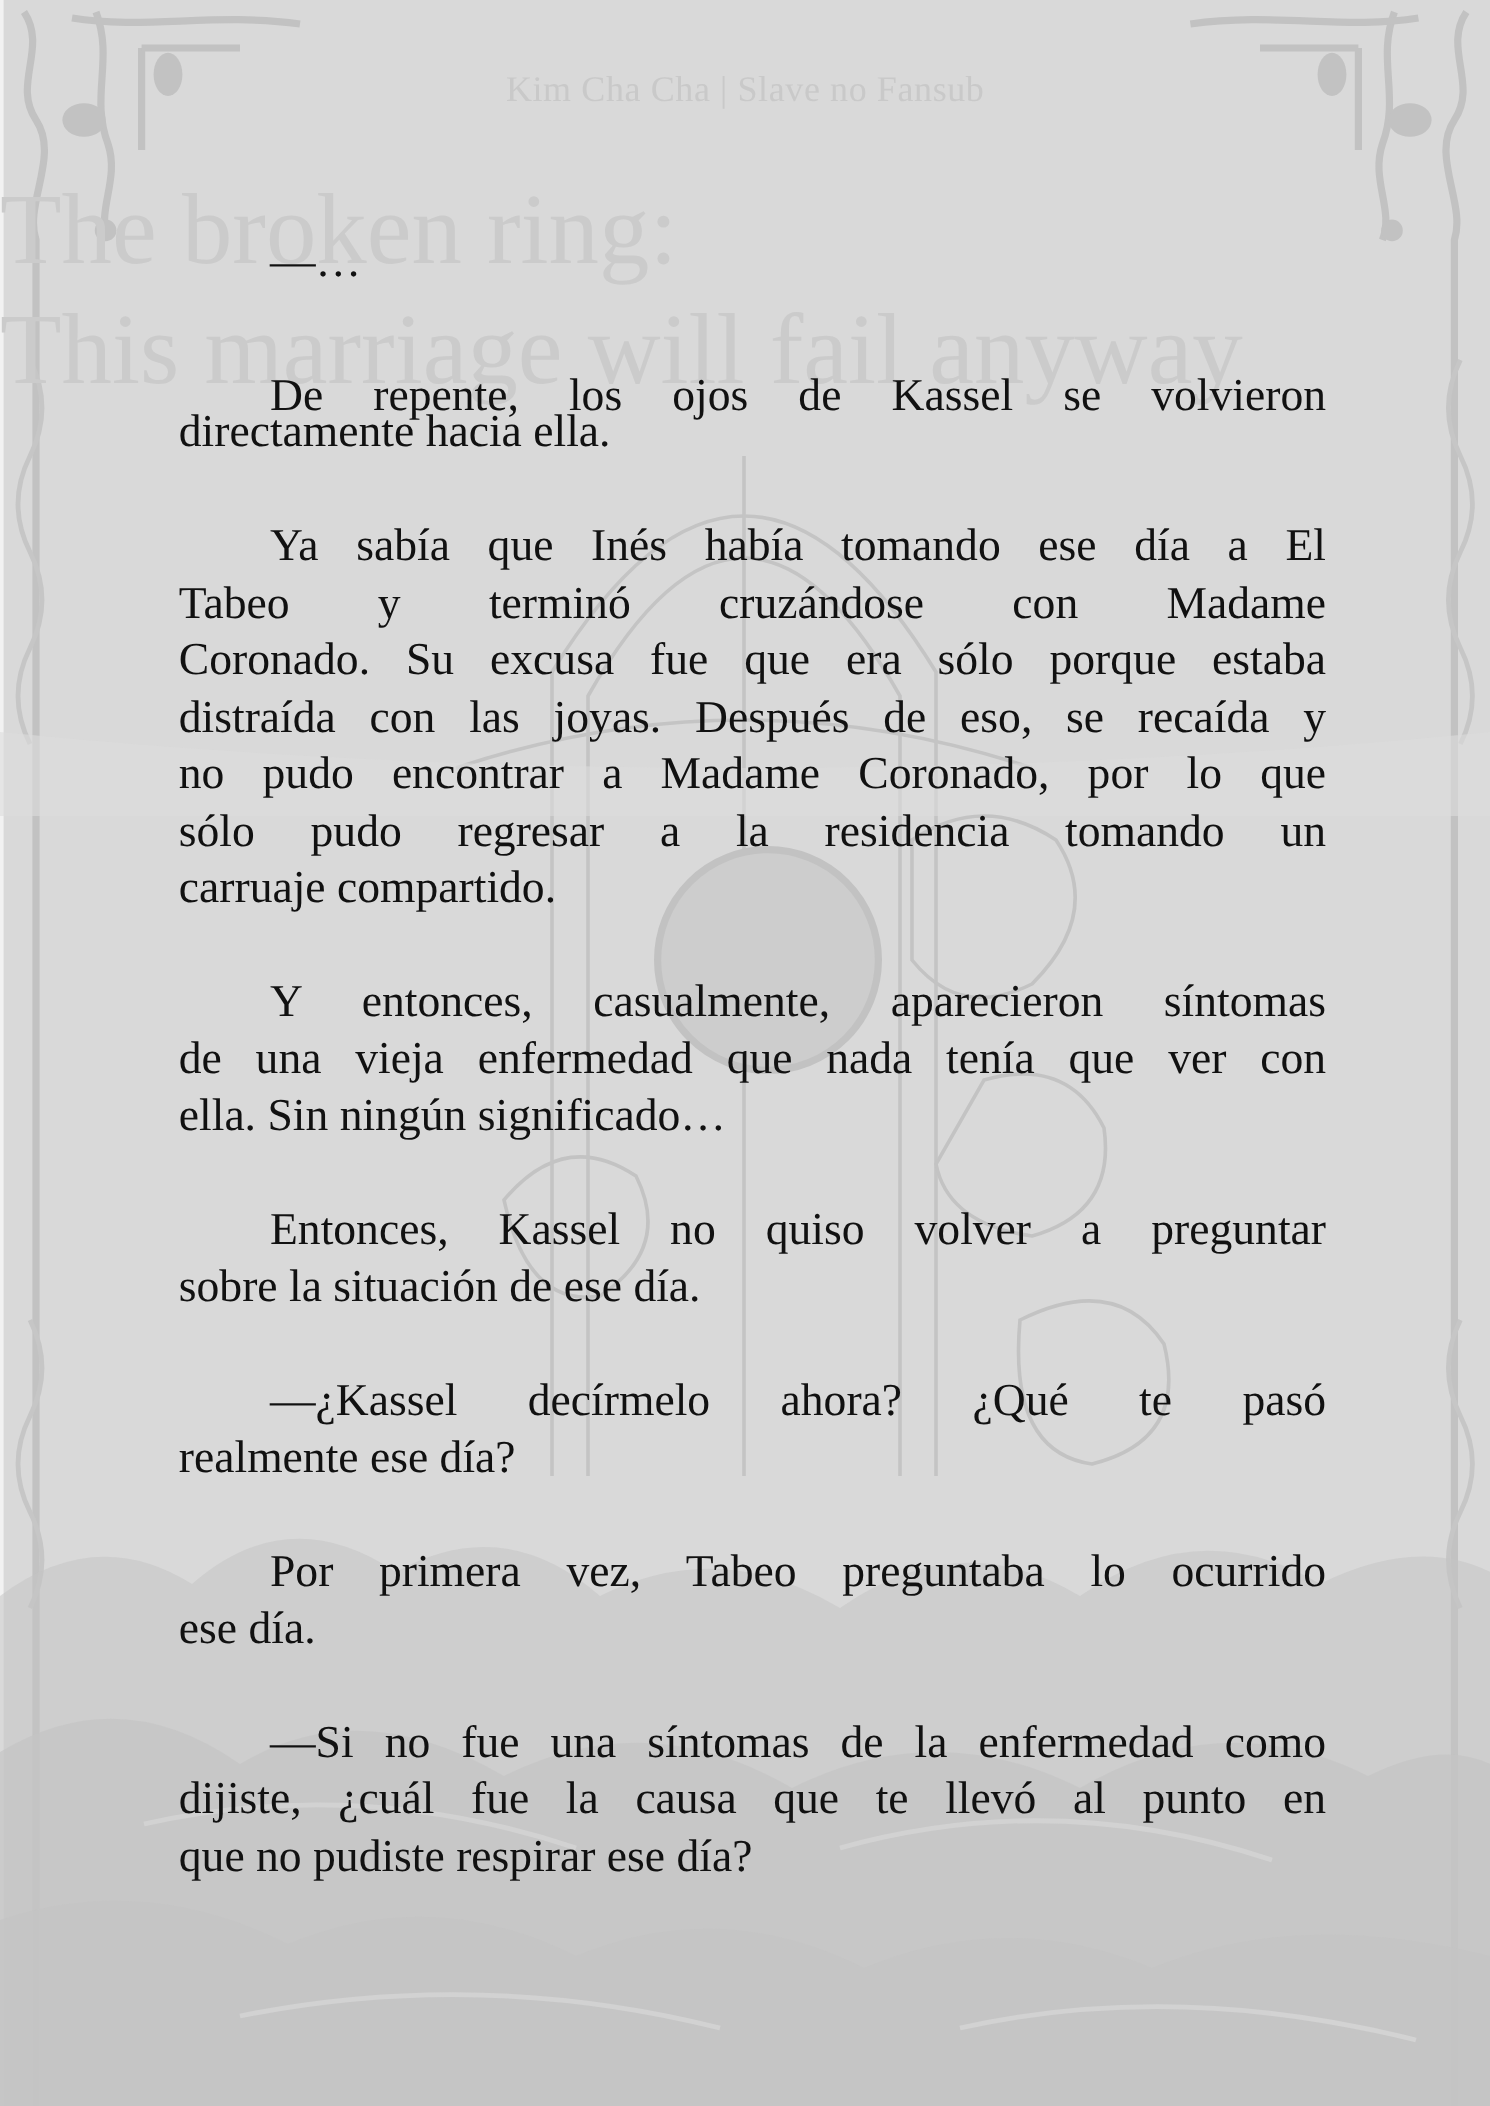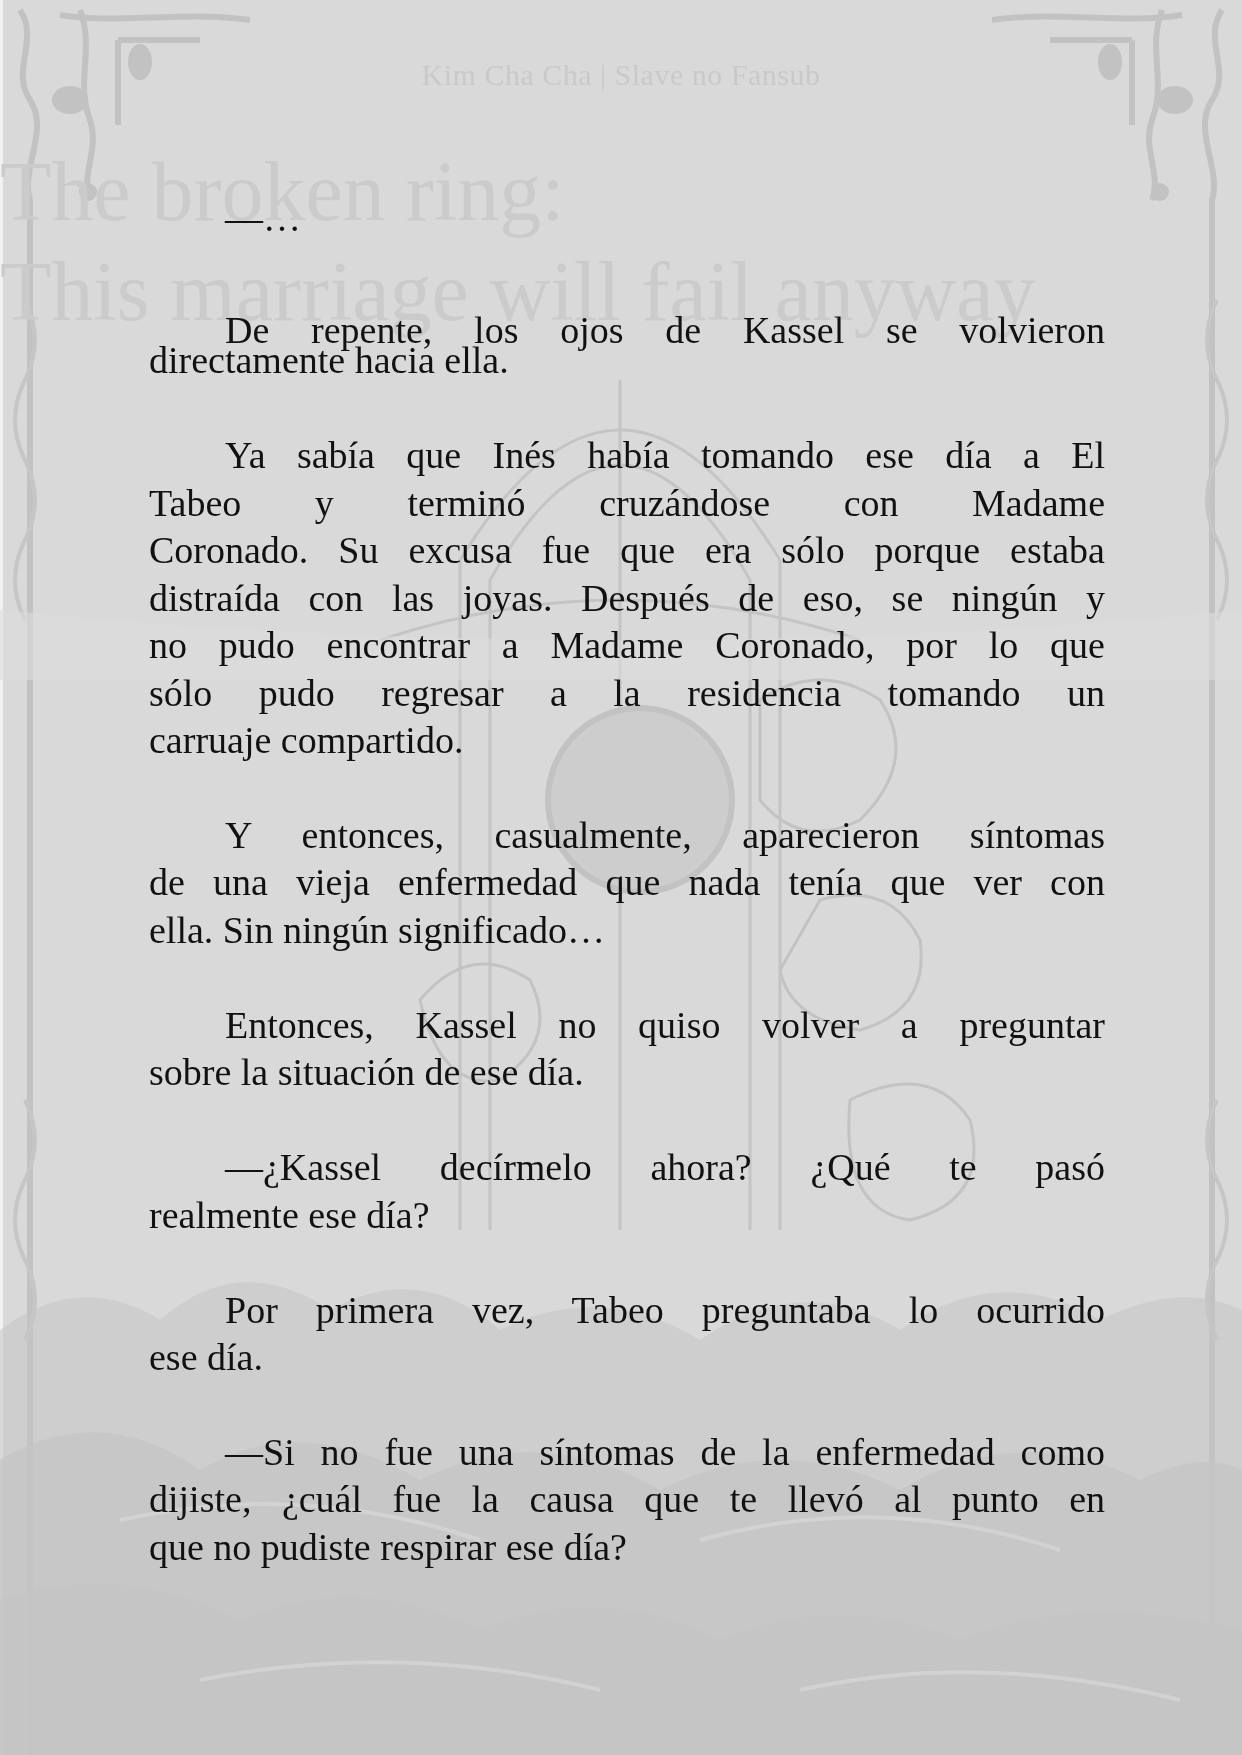--- a/index.html
+++ b/index.html
@@ -97,21 +97,21 @@
   <div class="text">
 
     <div class="line indent last" style="top:194px">—…</div>
 
     <div class="line indent" style="top:306px">De repente, los ojos de Kassel se volvieron</div>
     <div class="line last" style="top:336px">directamente hacia ella.</div>
 
     <div class="line indent" style="top:431px">Ya sabía que Inés había tomando ese día a El</div>
     <div class="line" style="top:479px">Tabeo y terminó cruzándose con Madame</div>
     <div class="line" style="top:526px">Coronado. Su excusa fue que era sólo porque estaba</div>
-    <div class="line" style="top:574px">distraída con las joyas. Después de eso, se ningún y</div>
+    <div class="line" style="top:574px">distraída con las joyas. Después de eso, se recaída y</div>
     <div class="line" style="top:621px">no pudo encontrar a Madame Coronado, por lo que</div>
     <div class="line" style="top:669px">sólo pudo regresar a la residencia tomando un</div>
     <div class="line last" style="top:716px">carruaje compartido.</div>
 
     <div class="line indent" style="top:811px">Y entonces, casualmente, aparecieron síntomas</div>
     <div class="line" style="top:858px">de una vieja enfermedad que nada tenía que ver con</div>
     <div class="line last" style="top:906px">ella. Sin ningún significado…</div>
 
     <div class="line indent" style="top:1001px">Entonces, Kassel no quiso volver a preguntar</div>
     <div class="line last" style="top:1048px">sobre la situación de ese día.</div>

